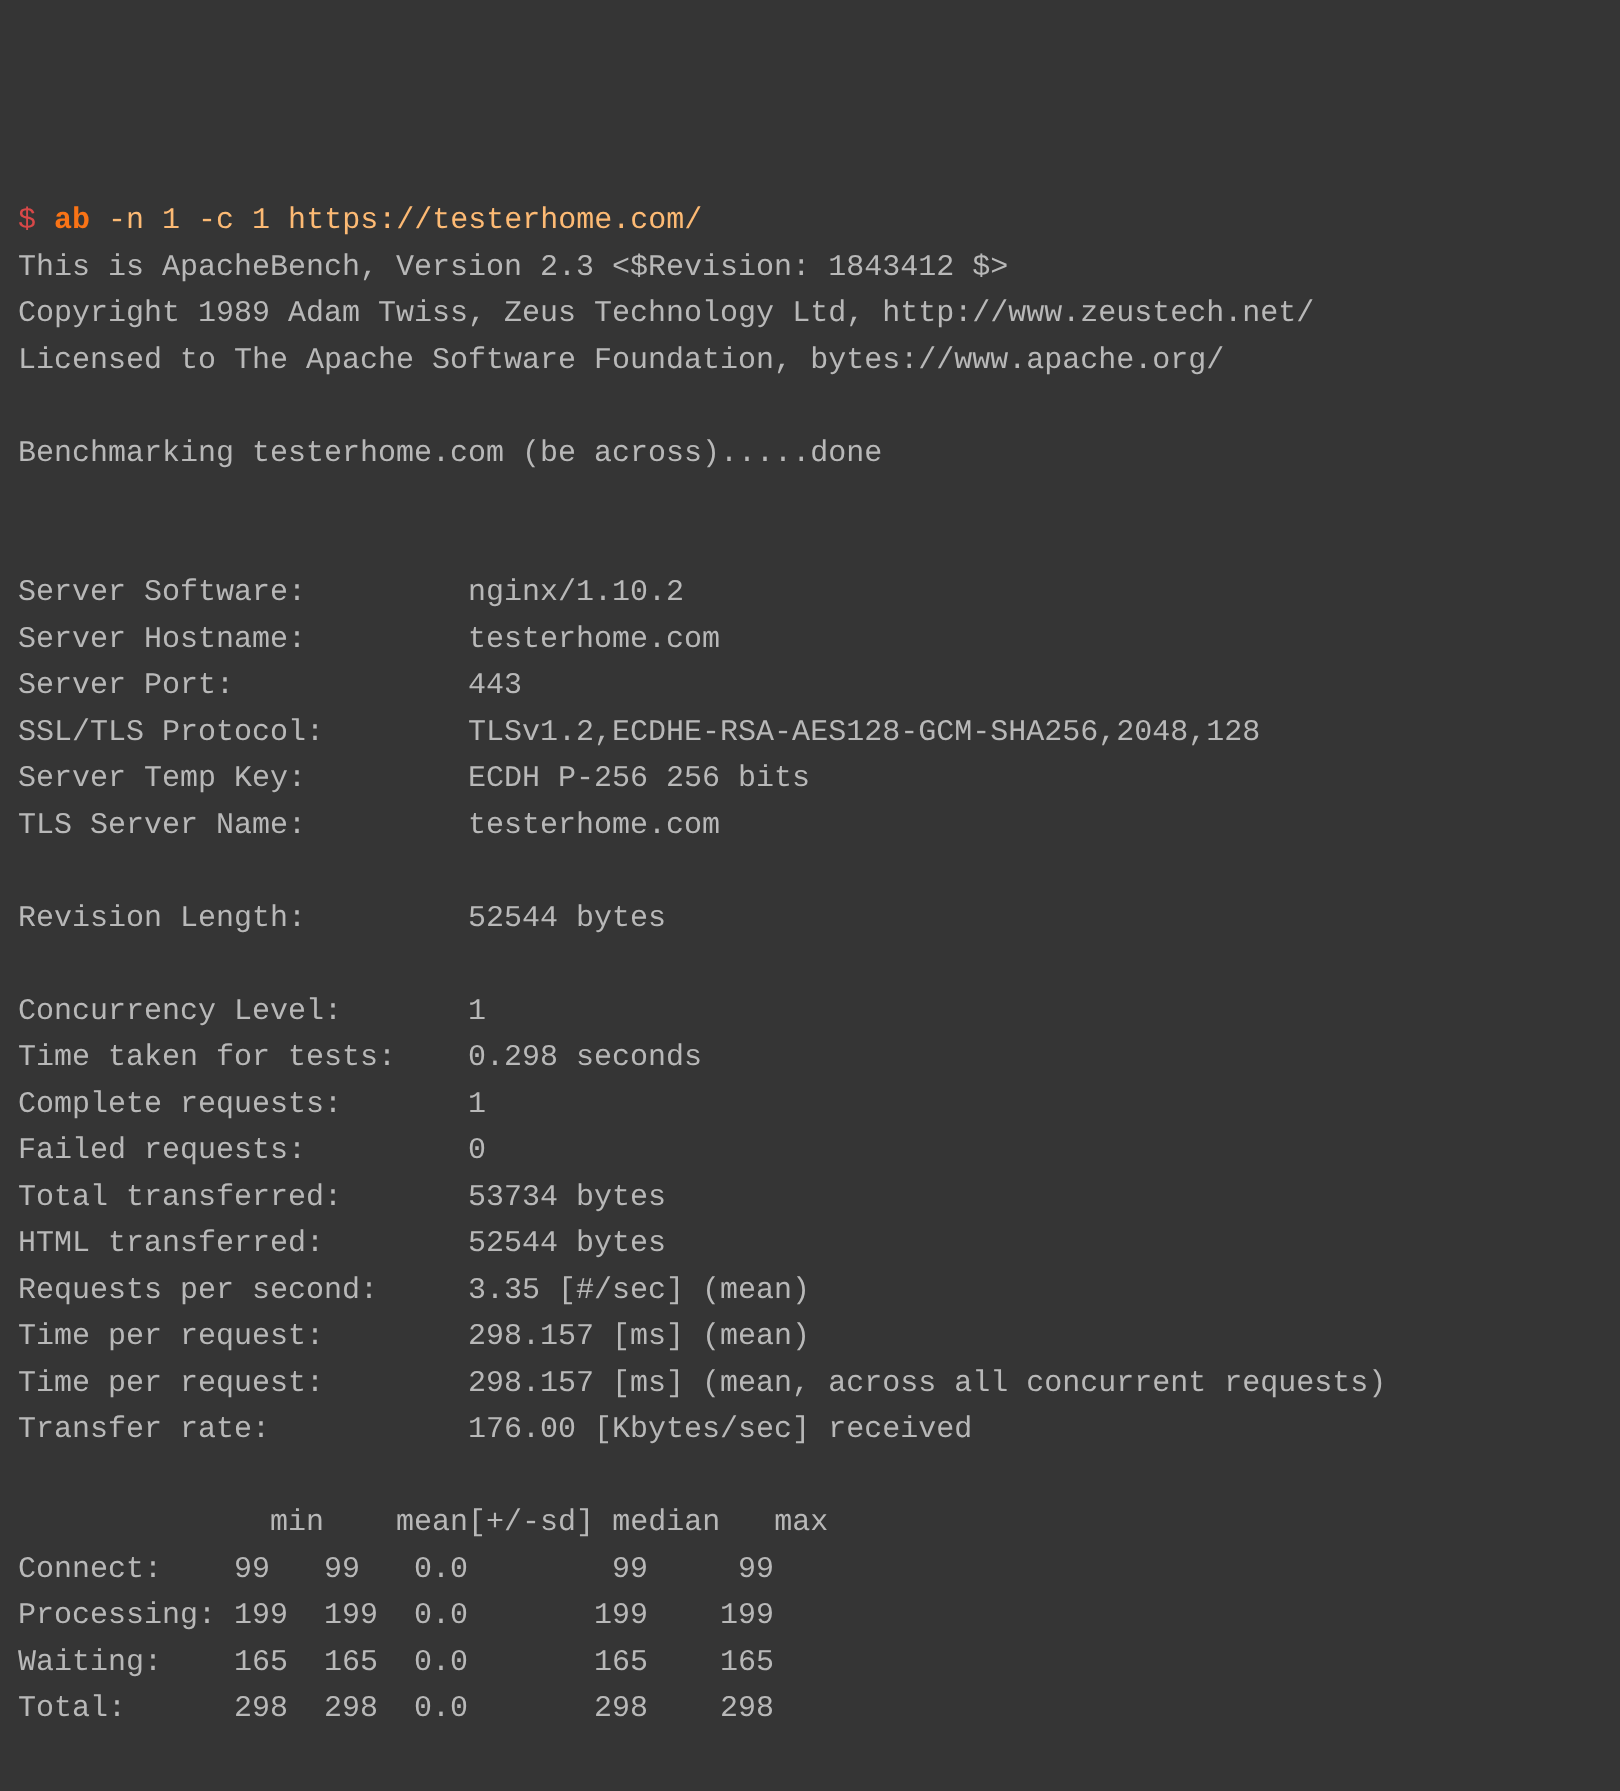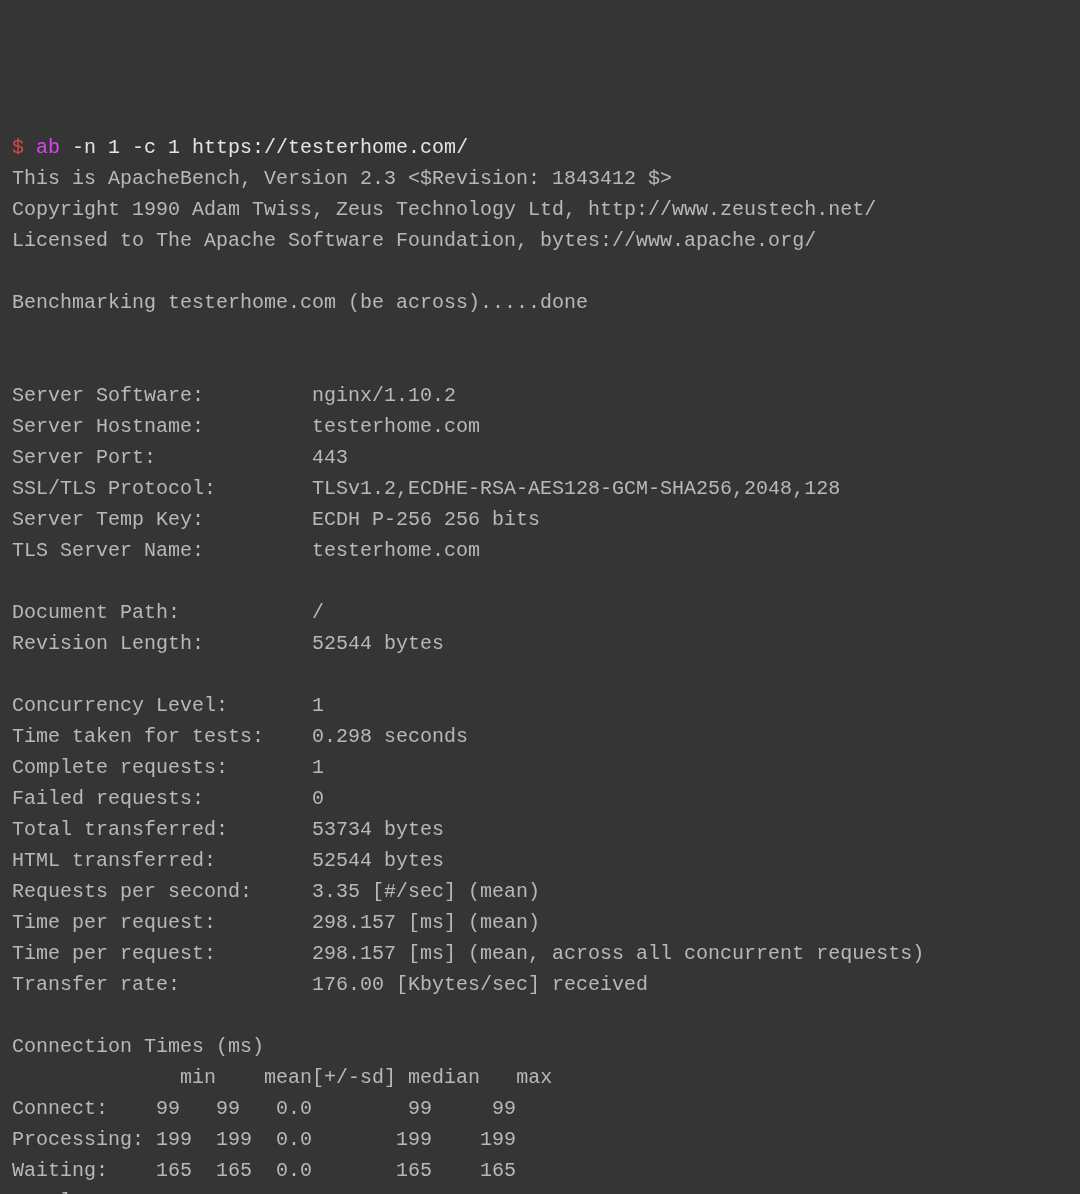--- a/index.html
+++ b/index.html
@@ -16,24 +16,25 @@
       padding: 8px 12px;
       white-space: pre;
       width: 1080px;
       height: 1194px;
       overflow: hidden;
     }
     .prompt-dollar {
       color: #d84848;
     }
     .prompt-command {
-      color: #d946ef;
+      color: #f97316;
+      font-weight: bold;
     }
     .prompt-args {
-      color: #e5e5e5;
+      color: #fdba74;
     }
     .output-line {
       color: #b8b8b8;
       text-align: right;
     }
     .kv-line {
       display: block;
     }
     .kv-label {
       display: inline-block;
@@ -67,26 +68,25 @@
       text-align: right;
     }
   </style>
 </head>
 <body>
 
 
 
 <div><span><span class="prompt-dollar">$</span> <span class="prompt-command">ab</span> <span class="prompt-args">-n 1 -c 1 https://testerhome.com/</span></span>
 <span class="output-line">This is ApacheBench, Version 2.3 &lt;$Revision: 1843412 $&gt;</span>
-<span class="output-line">Copyright 1990 Adam Twiss, Zeus Technology Ltd, http://www.zeustech.net/</span>
+<span class="output-line">Copyright 1989 Adam Twiss, Zeus Technology Ltd, http://www.zeustech.net/</span>
 <span class="output-line">Licensed to The Apache Software Foundation, bytes://www.apache.org/</span>
 
 <span class="output-line">Benchmarking testerhome.com (be across).....done</span>
 
 
 <span class="kv-line"><span class="kv-label">Server Software:</span><span>nginx/1.10.2</span></span><span class="kv-line"><span class="kv-label">Server Hostname:</span><span>testerhome.com</span></span><span class="kv-line"><span class="kv-label">Server Port:</span><span>443</span></span><span class="kv-line"><span class="kv-label">SSL/TLS Protocol:</span><span>TLSv1.2,ECDHE-RSA-AES128-GCM-SHA256,2048,128</span></span><span class="kv-line"><span class="kv-label">Server Temp Key:</span><span>ECDH P-256 256 bits</span></span><span class="kv-line"><span class="kv-label">TLS Server Name:</span><span>testerhome.com</span></span>
-<span class="kv-line"><span class="kv-label">Document Path:</span><span>/</span></span><span class="kv-line"><span class="kv-label">Revision Length:</span><span>52544 bytes</span></span>
+<span class="kv-line"><span class="kv-label">Revision Length:</span><span>52544 bytes</span></span>
 <span class="kv-line"><span class="kv-label">Concurrency Level:</span><span>1</span></span><span class="kv-line"><span class="kv-label">Time taken for tests:</span><span>0.298 seconds</span></span><span class="kv-line"><span class="kv-label">Complete requests:</span><span>1</span></span><span class="kv-line"><span class="kv-label">Failed requests:</span><span>0</span></span><span class="kv-line"><span class="kv-label">Total transferred:</span><span>53734 bytes</span></span><span class="kv-line"><span class="kv-label">HTML transferred:</span><span>52544 bytes</span></span><span class="kv-line"><span class="kv-label">Requests per second:</span><span>3.35 [#/sec] (mean)</span></span><span class="kv-line"><span class="kv-label">Time per request:</span><span>298.157 [ms] (mean)</span></span><span class="kv-line"><span class="kv-label">Time per request:</span><span>298.157 [ms] (mean, across all concurrent requests)</span></span><span class="kv-line"><span class="kv-label">Transfer rate:</span><span>176.00 [Kbytes/sec] received</span></span>
-<span class="output-line">Connection Times (ms)</span>
 <span class="conn-table-row"><span class="conn-label"></span>  <span class="conn-col">min</span>  <span>mean[+/-sd]</span> <span>median</span>   <span>max</span></span><span class="conn-table-row"><span class="conn-label">Connect:</span><span class="conn-col">99</span><span class="conn-col">99</span><span class="conn-col-sd">0.0</span><span class="conn-col-median">99</span><span class="conn-col-max">99</span></span><span class="conn-table-row"><span class="conn-label">Processing:</span><span class="conn-col">199</span><span class="conn-col">199</span><span class="conn-col-sd">0.0</span><span class="conn-col-median">199</span><span class="conn-col-max">199</span></span><span class="conn-table-row"><span class="conn-label">Waiting:</span><span class="conn-col">165</span><span class="conn-col">165</span><span class="conn-col-sd">0.0</span><span class="conn-col-median">165</span><span class="conn-col-max">165</span></span><span class="conn-table-row"><span class="conn-label">Total:</span><span class="conn-col">298</span><span class="conn-col">298</span><span class="conn-col-sd">0.0</span><span class="conn-col-median">298</span><span class="conn-col-max">298</span></span></div>
 
 
 
 
 </body></html>

